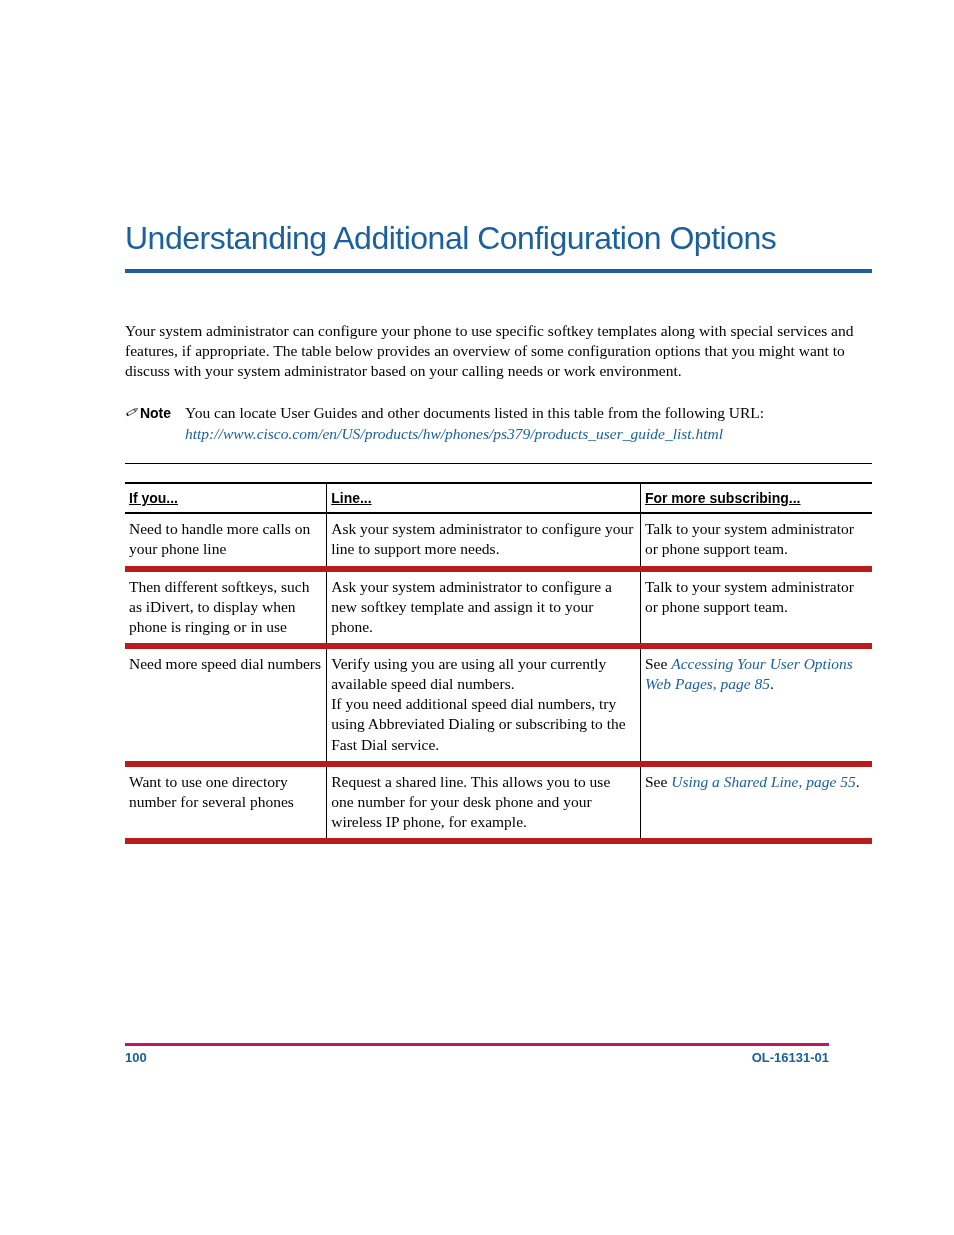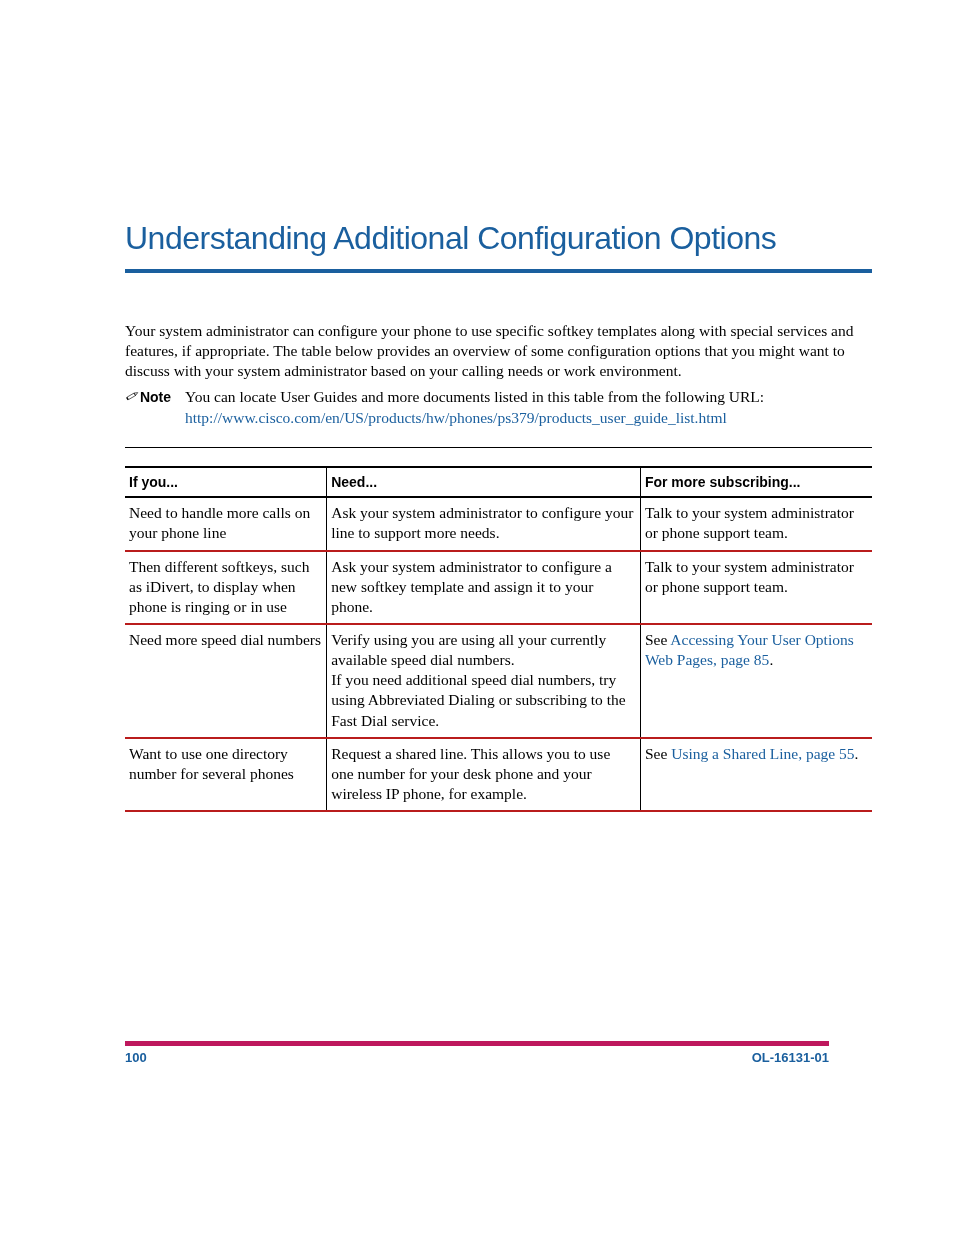--- a/index.html
+++ b/index.html
@@ -24,21 +24,21 @@
     margin-bottom: 12px;
   }
   .rule {
     height: 4px;
     background: #1a5f9e;
     margin-bottom: 48px;
   }
   .intro {
     font-size: 15.5px;
     line-height: 1.3;
-    margin-bottom: 6px;
+    margin-bottom: 22px;
   }
   .note-block {
     display: flex;
     align-items: flex-start;
     gap: 14px;
     margin-bottom: 18px;
   }
   .note-label-col {
     display: flex;
     align-items: flex-end;
@@ -52,60 +52,62 @@
     margin-top: 2px;
   }
   .note-text {
     font-size: 15.5px;
     line-height: 1.35;
     flex: 1;
   }
   .note-text a, .link {
     color: #1a5f9e;
     text-decoration: none;
+    font-style: italic;
   }
   .note-hr {
     border: none;
     border-top: 1px solid #000;
     margin: 6px 0 18px 0;
   }
   table {
     width: 100%;
     border-collapse: collapse;
     font-size: 15.5px;
     table-layout: fixed;
   }
   th {
     font-family: Arial, Helvetica, sans-serif;
     font-weight: bold;
     font-size: 14px;
     text-align: left;
     border-top: 2px solid #000;
     border-bottom: 2px solid #000;
     padding: 6px 4px;
+    text-decoration: underline;
   }
   td {
-    border-bottom: 2px solid #b91c1c;
+    border-bottom: 6px solid #b91c1c;
     padding: 5px 4px 6px 4px;
     vertical-align: top;
     line-height: 1.3;
   }
   td + td, th + th {
     border-left: 1px solid #000;
   }
   td p + p { }
   col.c1 { width: 27%; }
   col.c2 { width: 42%; }
   col.c3 { width: 31%; }
   .footer {
     position: absolute;
     bottom: 170px;
     left: 125px;
     right: 125px;
-    border-top: 5px solid #be185d;
+    border-top: 3px solid #be185d;
     padding-top: 4px;
     display: flex;
     justify-content: space-between;
     font-family: Arial, Helvetica, sans-serif;
     font-weight: bold;
     font-size: 13px;
     color: #1a5f9e;
   }
 </style>
 </head>
@@ -122,36 +124,36 @@
       <svg width="26" height="18" viewBox="0 0 26 18">
         <g transform="rotate(-30 13 9)">
           <rect x="4" y="6" width="14" height="5" fill="none" stroke="#000" stroke-width="1"></rect>
           <path d="M18 6 L24 8.5 L18 11 Z" fill="none" stroke="#000" stroke-width="1"></path>
           <rect x="2" y="6" width="2" height="5" fill="#000"></rect>
         </g>
       </svg>
       <span class="note-label">Note</span>
     </div>
     <div class="note-text">
-      <span>You can locate User Guides and more documents listed in this table from the following URL:</span>
+      <span>You can locate User Guides and other documents listed in this table from the following URL:</span>
       <a href="#" class="link">http://www.cisco.com/en/US/products/hw/phones/ps379/products_user_guide_list.html</a>
     </div>
   </div>
   <hr class="note-hr">
 
   <table>
     <colgroup>
         <col class="c1">
         <col class="c2">
         <col class="c3">
       </colgroup>
     <thead>
       <tr>
         <th>If you...</th>
-        <th>Need...</th>
+        <th>Line...</th>
         <th>For more subscribing...</th>
       </tr>
     </thead>
     <tbody>
       <tr>
         <td>Need to handle more calls on your phone line</td>
         <td>Ask your system administrator to configure your line to support more needs.</td>
         <td>Talk to your system administrator or phone support team.</td>
       </tr>
       <tr>

